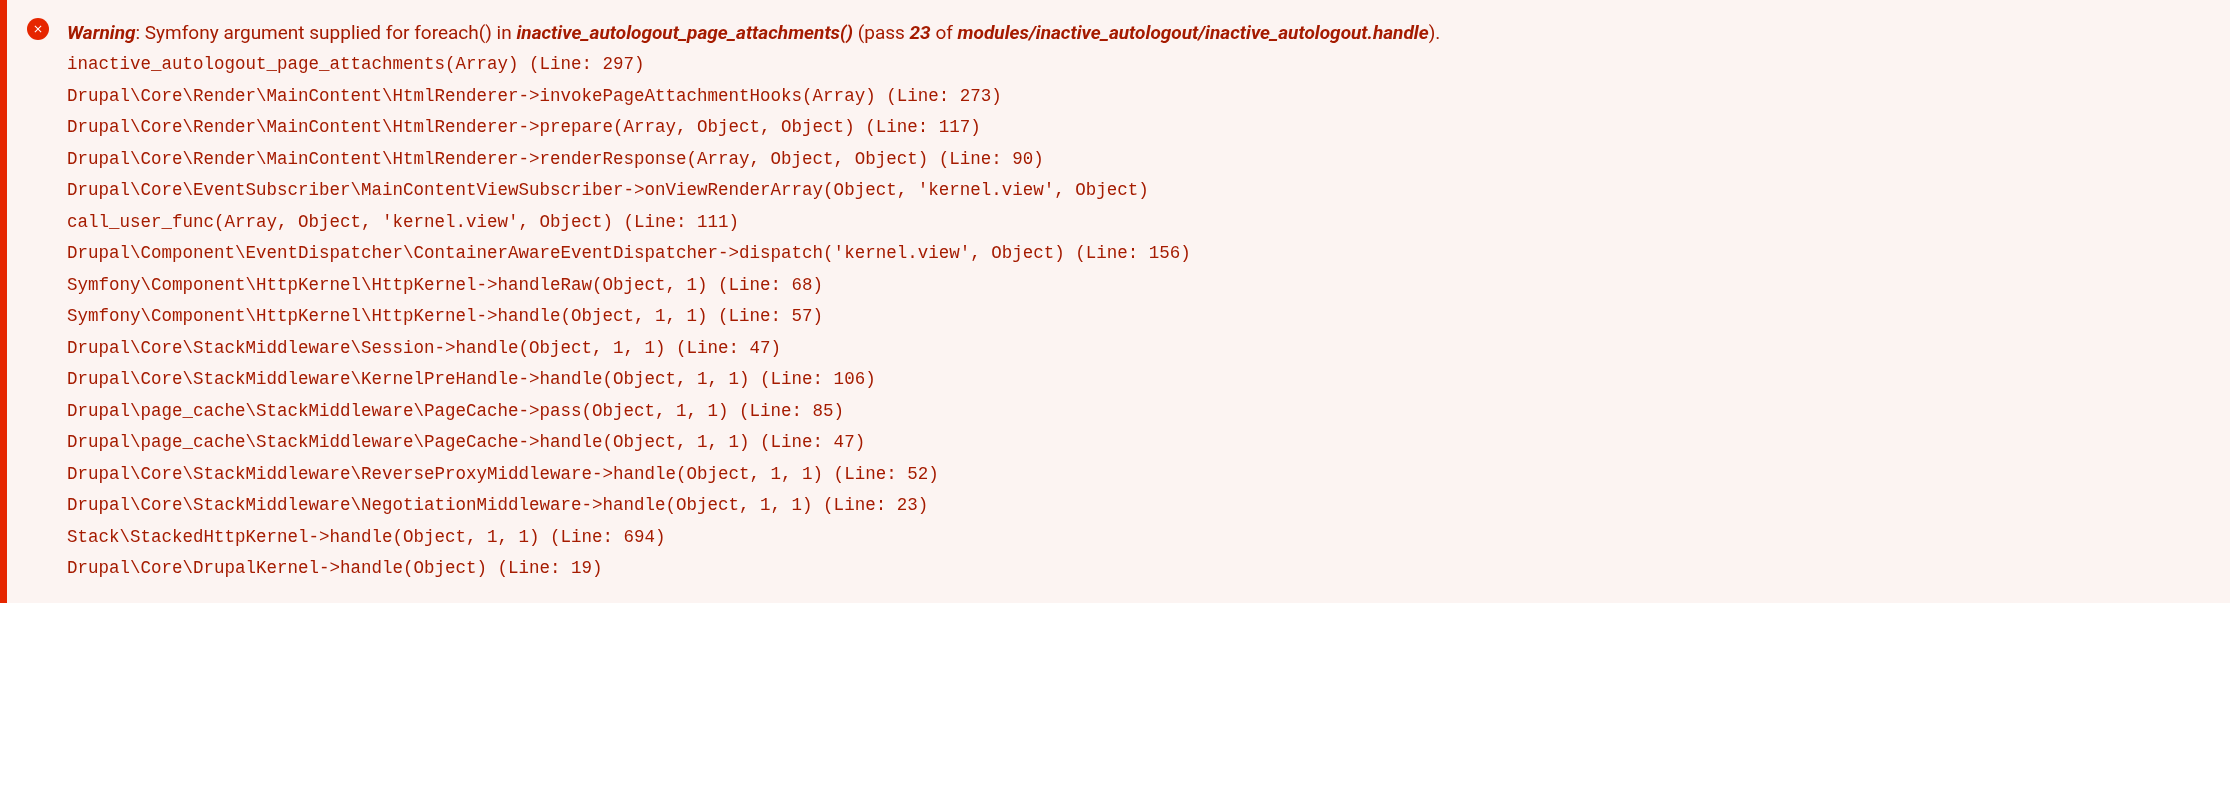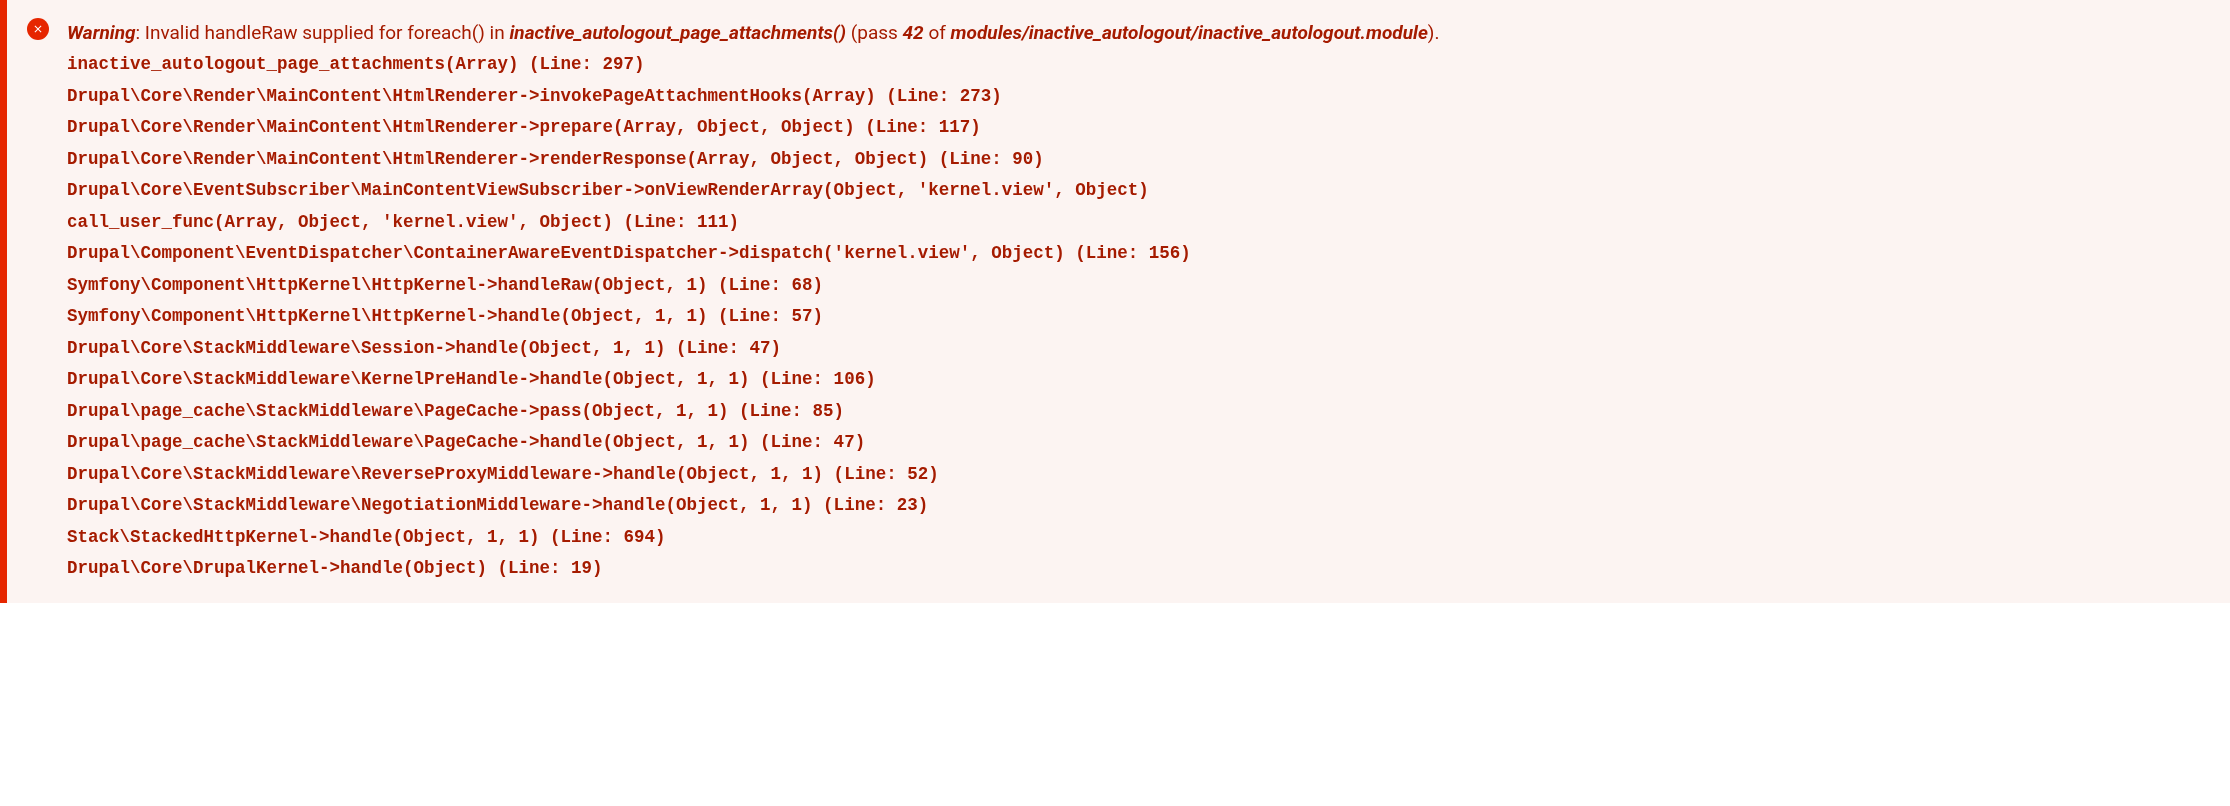--- a/index.html
+++ b/index.html
@@ -46,35 +46,34 @@
     font-weight: bold;
   }
   .stack-trace {
     font-family: "Menlo", "Consolas", "Courier New", monospace;
     font-size: 17.5px;
     white-space: pre;
     line-height: 1.8;
     color: #a51b00;
     margin-top: 2px;
     overflow-x: auto;
-    font-weight: bold;
   }
 </style>
 </head>
 <body>
 
 <div class="message-wrapper">
   <div class="error-icon">
     <svg viewBox="0 0 24 24">
       <path d="M19 6.41L17.59 5 12 10.59 6.41 5 5 6.41 10.59 12 5 17.59 6.41 19 12 13.41 17.59 19 19 17.59 13.41 12z"></path>
     </svg>
   </div>
   <div class="message-body">
     <div class="warning-line">
-      <em>Warning</em><span>: Invalid handleRaw supplied for foreach() in </span><em>inactive_autologout_page_attachments()</em><span> (pass </span><em>42</em><span> of </span><em>modules/inactive_autologout/inactive_autologout.module</em><span>).</span>
+      <em>Warning</em><span>: Symfony argument supplied for foreach() in </span><em>inactive_autologout_page_attachments()</em><span> (pass </span><em>23</em><span> of </span><em>modules/inactive_autologout/inactive_autologout.handle</em><span>).</span>
     </div>
     <div class="stack-trace" id="stack-trace">inactive_autologout_page_attachments(Array) (Line: 297)
 Drupal\Core\Render\MainContent\HtmlRenderer-&gt;invokePageAttachmentHooks(Array) (Line: 273)
 Drupal\Core\Render\MainContent\HtmlRenderer-&gt;prepare(Array, Object, Object) (Line: 117)
 Drupal\Core\Render\MainContent\HtmlRenderer-&gt;renderResponse(Array, Object, Object) (Line: 90)
 Drupal\Core\EventSubscriber\MainContentViewSubscriber-&gt;onViewRenderArray(Object, 'kernel.view', Object)
 call_user_func(Array, Object, 'kernel.view', Object) (Line: 111)
 Drupal\Component\EventDispatcher\ContainerAwareEventDispatcher-&gt;dispatch('kernel.view', Object) (Line: 156)
 Symfony\Component\HttpKernel\HttpKernel-&gt;handleRaw(Object, 1) (Line: 68)
 Symfony\Component\HttpKernel\HttpKernel-&gt;handle(Object, 1, 1) (Line: 57)

